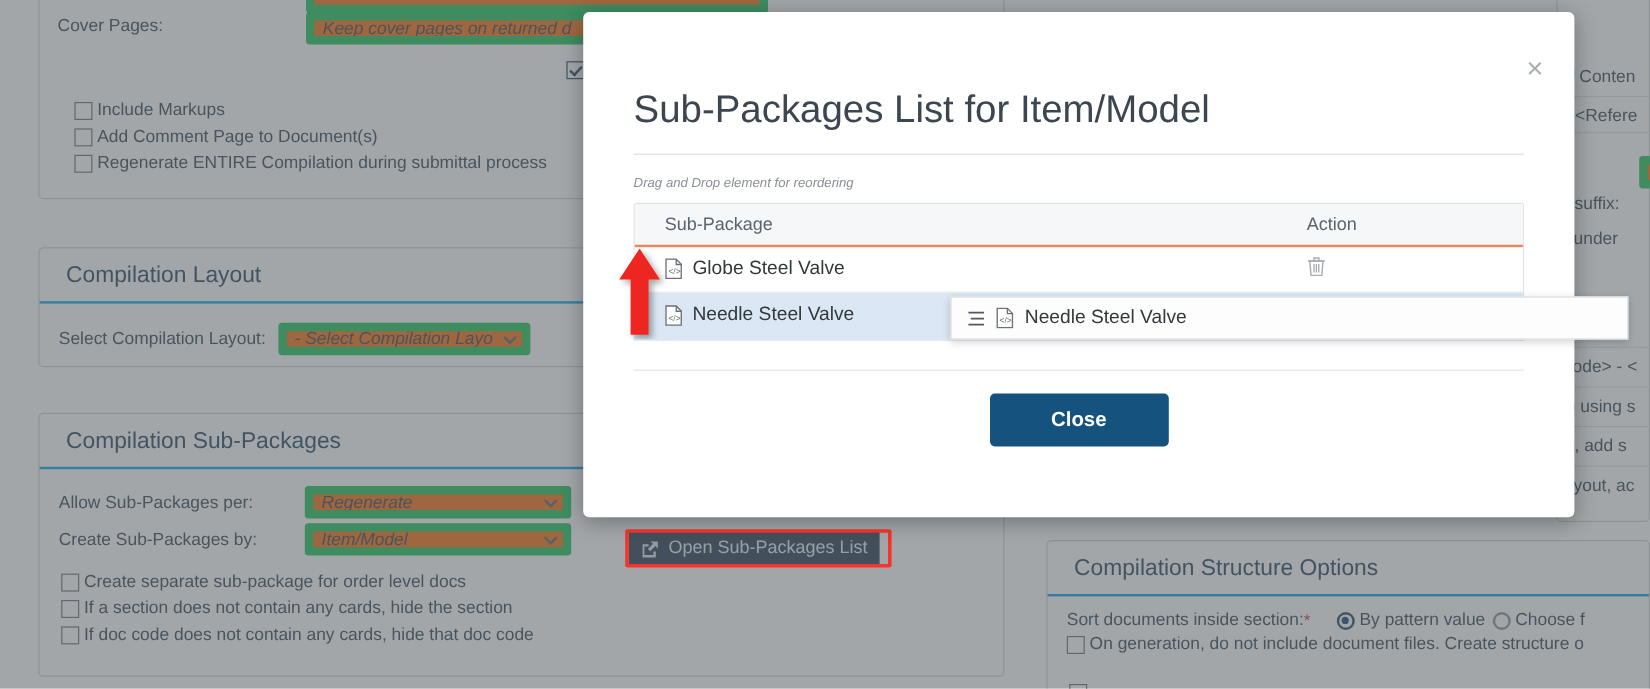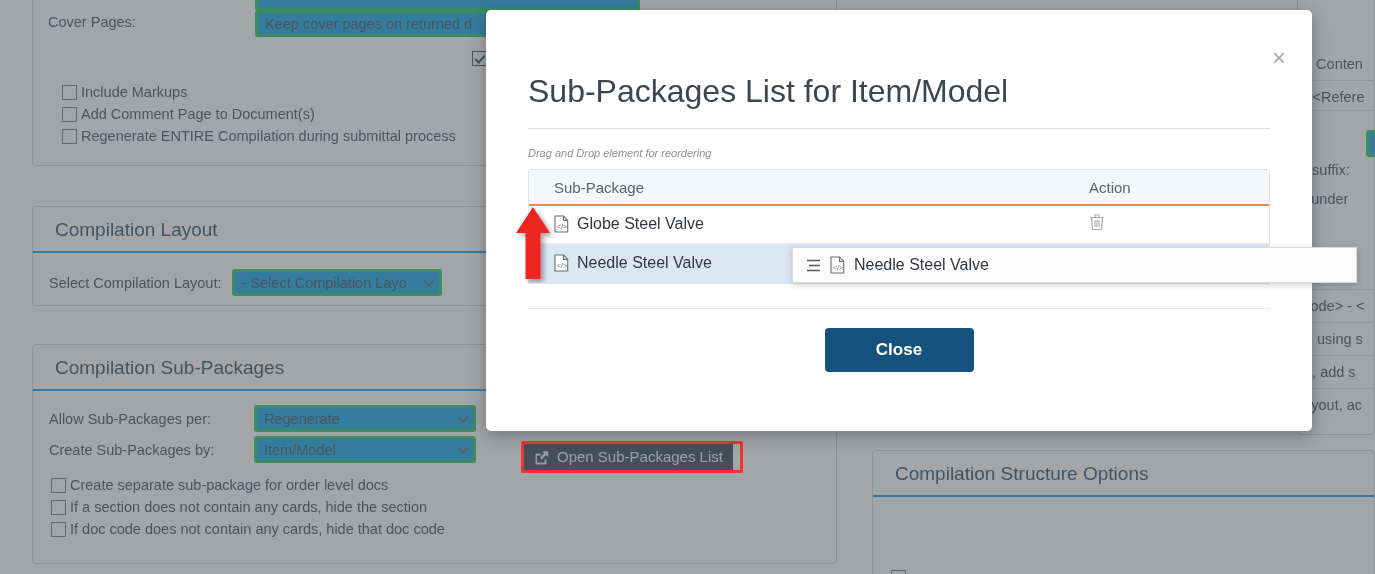--- a/index.html
+++ b/index.html
@@ -32,31 +32,32 @@
     padding: 12px 16px 10px 22px;
     border-bottom: 2px solid #0ea5e9;
     font-weight: 400;
   }
   .row { display: flex; align-items: center; }
   .lbl {
     font-size: 14.5px;
     color: #3b4a58;
   }
   .sel {
-    border: 3px solid #22c55e;
+    border: 7px solid #22c55e;
     border-radius: 3px;
-    background: #0ea5e9;
+    background: #f97316;
     font-size: 14.5px;
     color: #3b4a58;
     height: 27px;
     padding: 0 22px 0 7px;
     display: flex; align-items: center;
     position: relative;
     white-space: nowrap;
     overflow: hidden;
+    font-style: italic;
   }
   .sel .chev {
     position: absolute; right: 6px; top: 50%;
     width: 8px; height: 8px;
     border-right: 2px solid #5a6672;
     border-bottom: 2px solid #5a6672;
     transform: translateY(-70%) rotate(45deg);
   }
   .cbrow { display: flex; align-items: center; margin-bottom: 6px; }
   .cbox {
@@ -337,20 +338,36 @@
     <button class="openbtn" style="left:524px;top:443px;">
       <svg class="ext-icon" width="16" height="16" viewBox="0 0 16 16">
         <path d="M1.5 4.5 h5 v2 h-3.5 v7 h7.5 v-3 h2 v5 h-11 z" fill="#dfe5ea"></path>
         <path d="M8 2.2 h6.2 v6 l-2.1 -2.1 l-4.3 4.3 l-1.9 -1.9 l4.3 -4.3 z" fill="#dfe5ea"></path>
       </svg>
       <span>Open Sub-Packages List</span>
     </button>
 
     <div class="panel" style="left:872px;top:450px;width:503px;height:130px;">
       <div class="panel-title">Compilation Structure Options</div>
+      <div class="row" style="padding:12px 0 0 16px;">
+        <span class="lbl">Sort documents inside section:</span>
+        <span style="color:#c0392b;font-size:14px;">*</span>
+        <span style="display:flex;align-items:center;margin-left:22px;">
+          <span class="radio on"></span>
+          <span class="cblabel">By pattern value</span>
+        </span>
+        <span style="display:flex;align-items:center;margin-left:6px;">
+          <span class="radio off"></span>
+          <span class="cblabel">Choose f</span>
+        </span>
+      </div>
+      <div class="cbrow" style="padding:4px 0 0 16px;">
+        <span class="cbox"></span>
+        <span class="cblabel">On generation, do not include document files. Create structure o</span>
+      </div>
       <div class="cbox" style="position:absolute;left:18px;top:119px;"></div>
     </div>
 
     <div style="position:absolute;left:1297px;top:-5px;width:78px;height:440px;border:1px solid #cfd3d6;border-radius:4px;"></div>
     <div class="clip-text" style="left:1300px;top:56px;">of Conten</div>
     <div class="hline" style="left:1297px;top:80px;width:78px;"></div>
     <div class="clip-text" style="left:1300px;top:89px;">&gt; &lt;Refere</div>
     <div class="hline" style="left:1297px;top:110px;width:78px;"></div>
     <div class="sel" style="position:absolute;left:1366px;top:130px;width:40px;"></div>
     <div class="clip-text" style="left:1300px;top:162px;">h suffix:</div>

